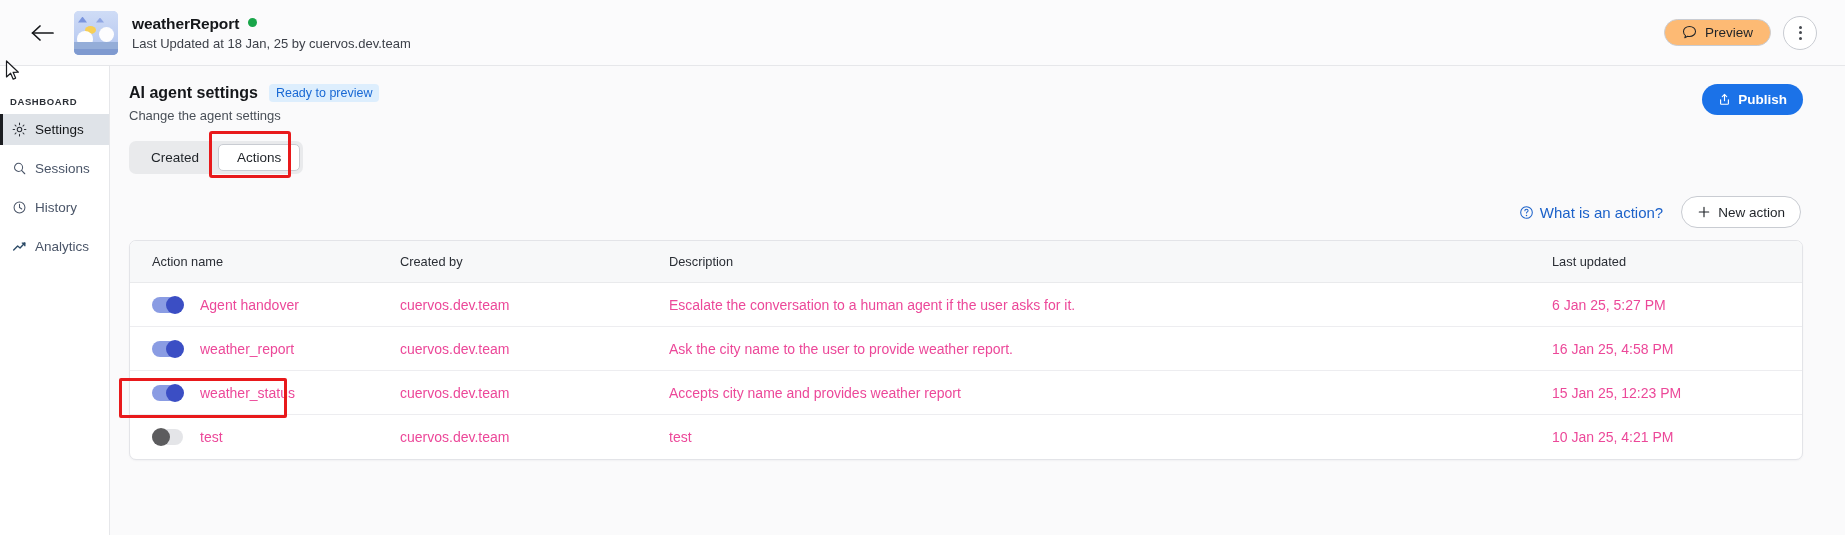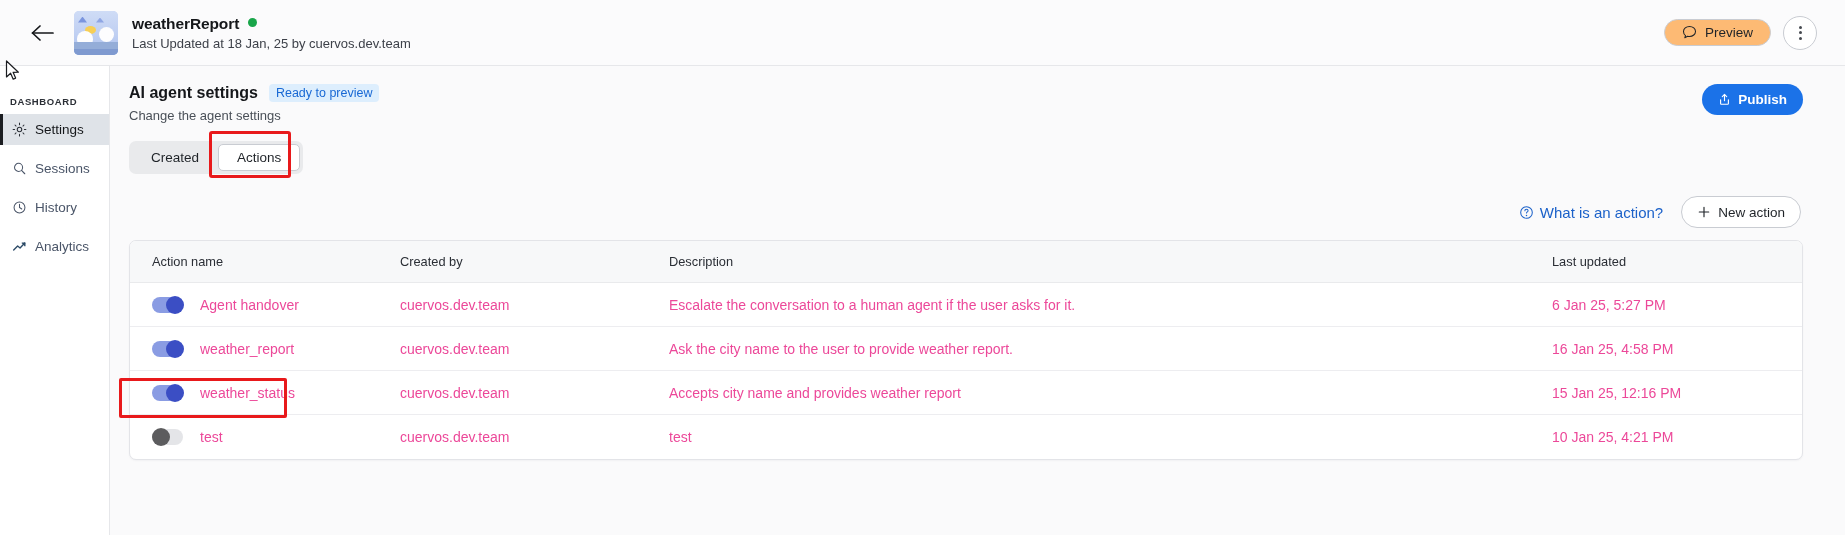--- a/index.html
+++ b/index.html
@@ -345,21 +345,21 @@
 
         <div class="trow">
           <div class="cell c-name">
             <span class="toggle on">
                 <span class="knob"></span>
               </span>
             <span>weather_status</span>
           </div>
           <div class="cell c-by">cuervos.dev.team</div>
           <div class="cell c-desc">Accepts city name and provides weather report</div>
-          <div class="cell c-upd">15 Jan 25, 12:16 PM</div>
+          <div class="cell c-upd">15 Jan 25, 12:23 PM</div>
         </div>
 
         <div class="trow">
           <div class="cell c-name">
             <span class="toggle off">
                 <span class="knob"></span>
               </span>
             <span>test</span>
           </div>
           <div class="cell c-by">cuervos.dev.team</div>

